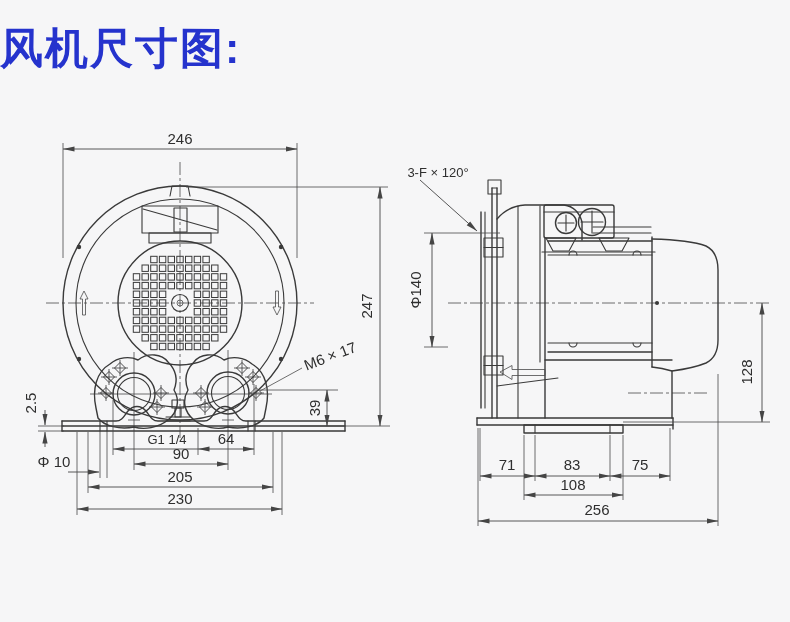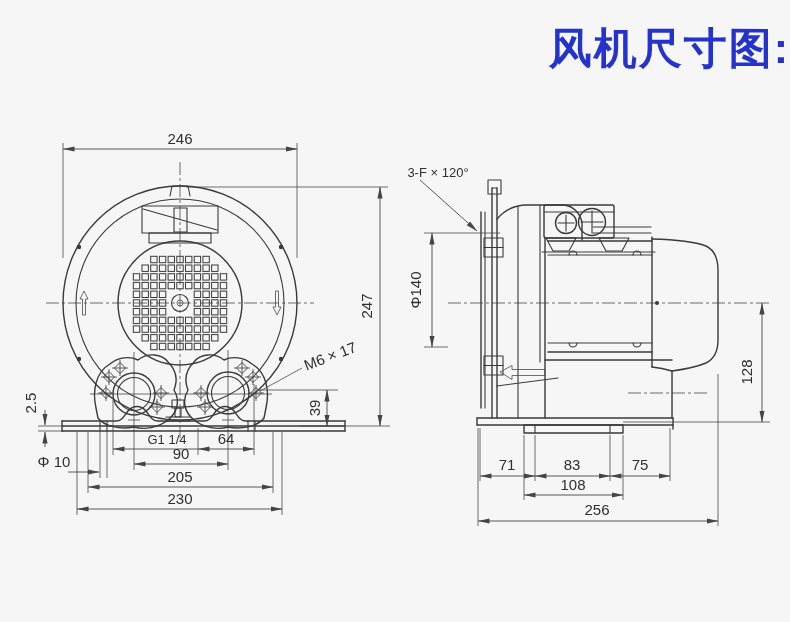--- a/index.html
+++ b/index.html
@@ -3,21 +3,21 @@
 <meta charset="utf-8">
 <style>
   html,body{margin:0;padding:0;}
   body{
     width:790px;height:622px;position:relative;overflow:hidden;
     background:#f6f6f7;
     font-family:"Liberation Sans",sans-serif;
   }
   .page-title{
     position:absolute;top:20px;left:0;width:100%;
-    text-align:right;font-size:43px;font-weight:700;letter-spacing:2px;
+    text-align:left;font-size:43px;font-weight:700;letter-spacing:2px;
     color:#2533cd;
   }
   svg{position:absolute;top:0;left:0;}
   
   .o{stroke:#3a3a3a;stroke-width:1.4;fill:none;stroke-linejoin:round;stroke-linecap:round;}
   .o2{stroke:#3a3a3a;stroke-width:1.1;fill:none;stroke-linejoin:round;stroke-linecap:round;}
   .t{stroke:#4a4a4a;stroke-width:0.8;fill:none;}
   .d{stroke:#454545;stroke-width:0.9;fill:none;}
   .cl{stroke:#4a4a4a;stroke-width:0.8;fill:none;stroke-dasharray:13 3 3 3;}
   .dot{fill:#3a3a3a;stroke:none;}

